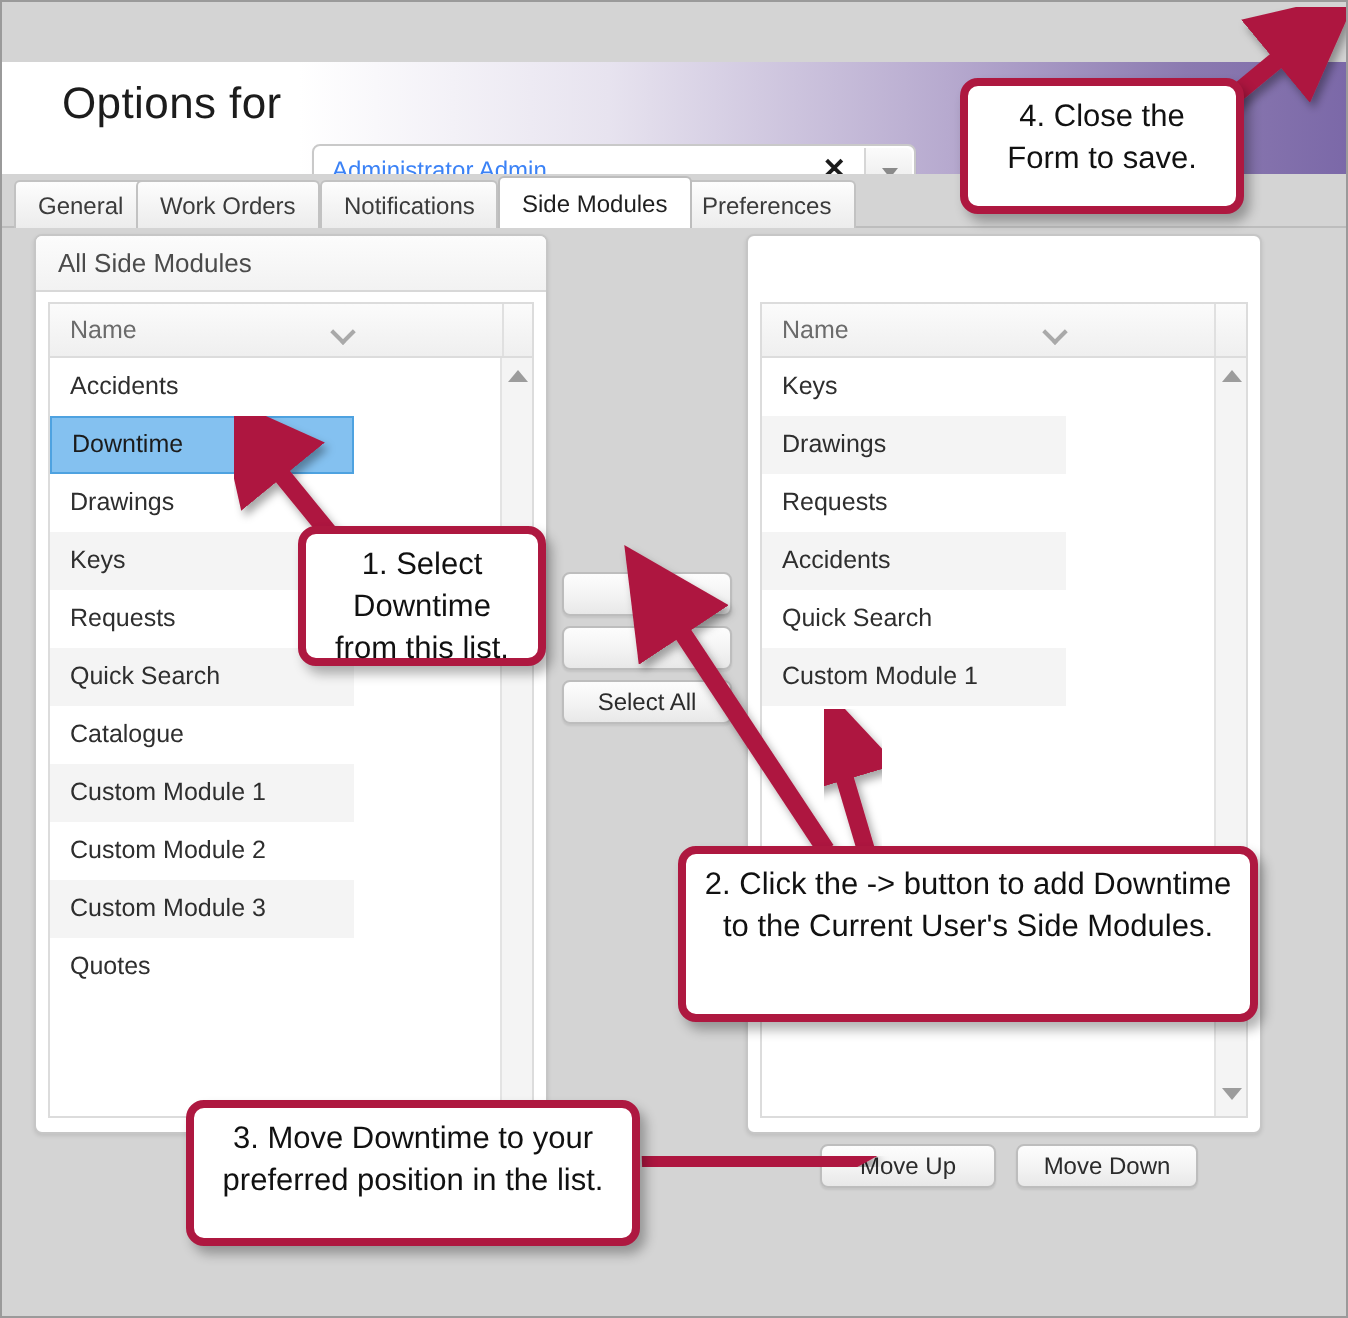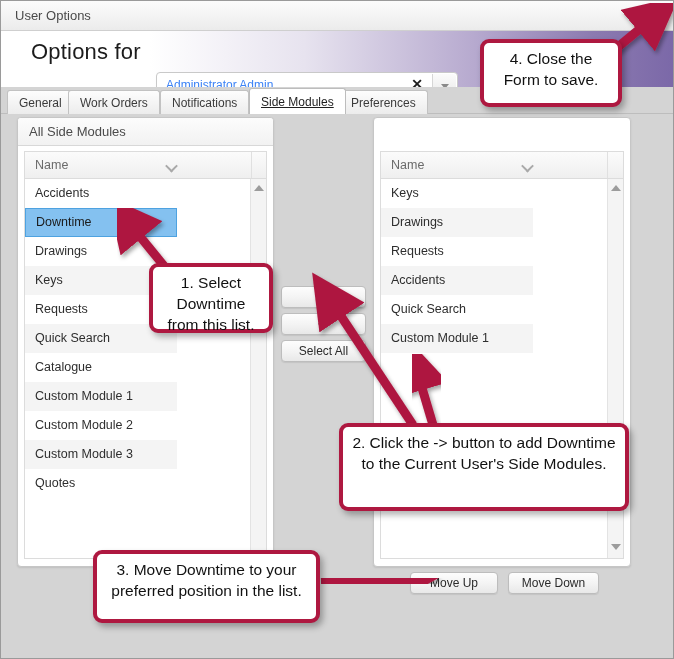--- a/index.html
+++ b/index.html
@@ -131,21 +131,20 @@
     white-space: nowrap;
   }
   .tab.active {
     background: #ffffff;
     top: 1px;
     height: 26px;
     line-height: 26px;
     border-color: #bdbdbd;
     color: #1f1f1f;
     z-index: 3;
-    text-decoration: underline;
   }
 
   
   .content {
     position: absolute;
     left: 0; top: 113px;
     width: 674px; height: 545px;
     background: #d4d4d4;
   }
 
@@ -311,24 +310,20 @@
     width: 674px; height: 659px;
     pointer-events: none;
     z-index: 15;
   }
 </style>
 </head>
 <body>
 
 <div id="app">
 
-  <div class="titlebar">
-    <div class="titlebar-text">User Options</div>
-    <div class="close-btn">✕</div>
-  </div>
 
   <div class="header">
     <div class="header-title">Options for</div>
     <div class="user-select">
       <div class="user-select-value" title="Select a user">Administrator Admin</div>
       <div class="user-clear">✕</div>
       <div class="user-arrow"></div>
     </div>
   </div>
 

